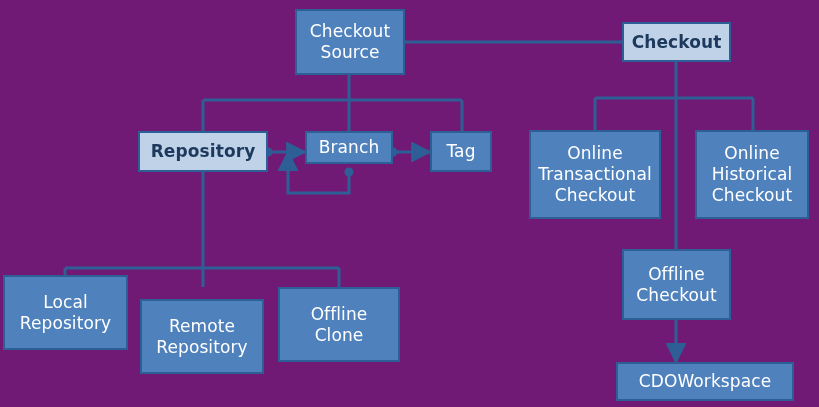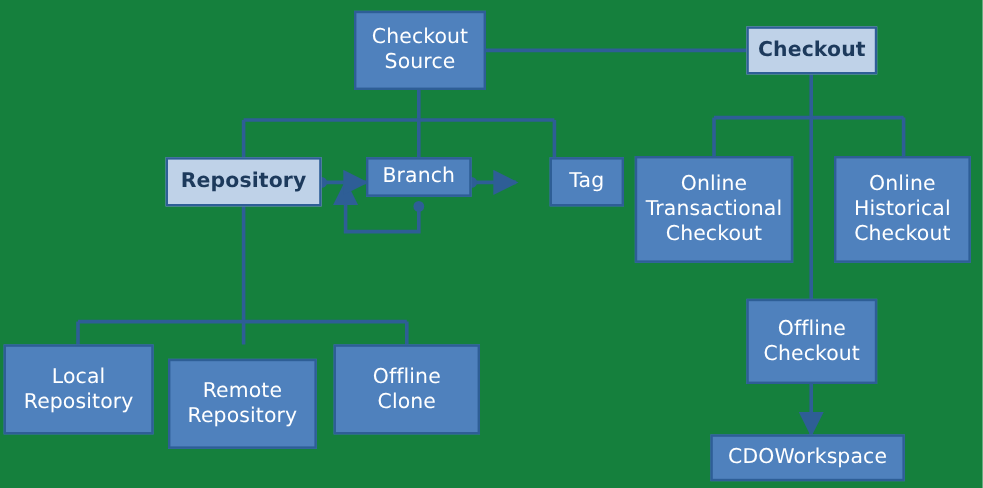--- a/index.html
+++ b/index.html
@@ -4,21 +4,21 @@
 <style>
   html, body {
     margin: 0;
     padding: 0;
     background: #ffffff;
   }
   #canvas {
     position: relative;
     width: 819px;
     height: 407px;
-    background: #15803d;
+    background: #701a75;
     font-family: "DejaVu Sans", sans-serif;
     overflow: hidden;
   }
   #edges {
     position: absolute;
     left: 0;
     top: 0;
     width: 819px;
     height: 407px;
     pointer-events: none;
@@ -110,53 +110,53 @@
   </div>
 
   <div class="node light" style="left:138px; top:131px; width:130px; height:41px;">
     <span class="label">Repository</span>
   </div>
 
   <div class="node dark" style="left:305px; top:131px; width:88px; height:33px;">
     <span class="label">Branch</span>
   </div>
 
-  <div class="node dark" style="left:430px; top:131px; width:62px; height:41px;margin-left:28px;">
+  <div class="node dark" style="left:430px; top:131px; width:62px; height:41px;">
     <span class="label">Tag</span>
   </div>
 
   <div class="node dark" style="left:529px; top:130px; width:132px; height:89px;">
     <span class="label">Online
 Transactional
 Checkout</span>
   </div>
 
   <div class="node dark" style="left:695px; top:130px; width:114px; height:89px;">
     <span class="label">Online
 Historical
 Checkout</span>
   </div>
 
-  <div class="node dark" style="left:3px; top:287px; width:125px; height:75px;">
+  <div class="node dark" style="left:3px; top:275px; width:125px; height:75px;">
     <span class="label">Local
 Repository</span>
   </div>
 
   <div class="node dark" style="left:140px; top:287px; width:124px; height:75px;margin-top:12px;">
     <span class="label">Remote
 Repository</span>
   </div>
 
   <div class="node dark" style="left:278px; top:287px; width:122px; height:75px;">
     <span class="label">Offline
 Clone</span>
   </div>
 
   <div class="node dark" style="left:622px; top:249px; width:109px; height:71px;">
     <span class="label">Offline
 Checkout</span>
   </div>
 
-  <div class="node dark" style="left:592px; top:362px; width:162px; height:39px;">
+  <div class="node dark" style="left:616px; top:362px; width:178px; height:39px;">
     <span class="label">CDOWorkspace</span>
   </div>
 
 </div>
 
 </body></html>

